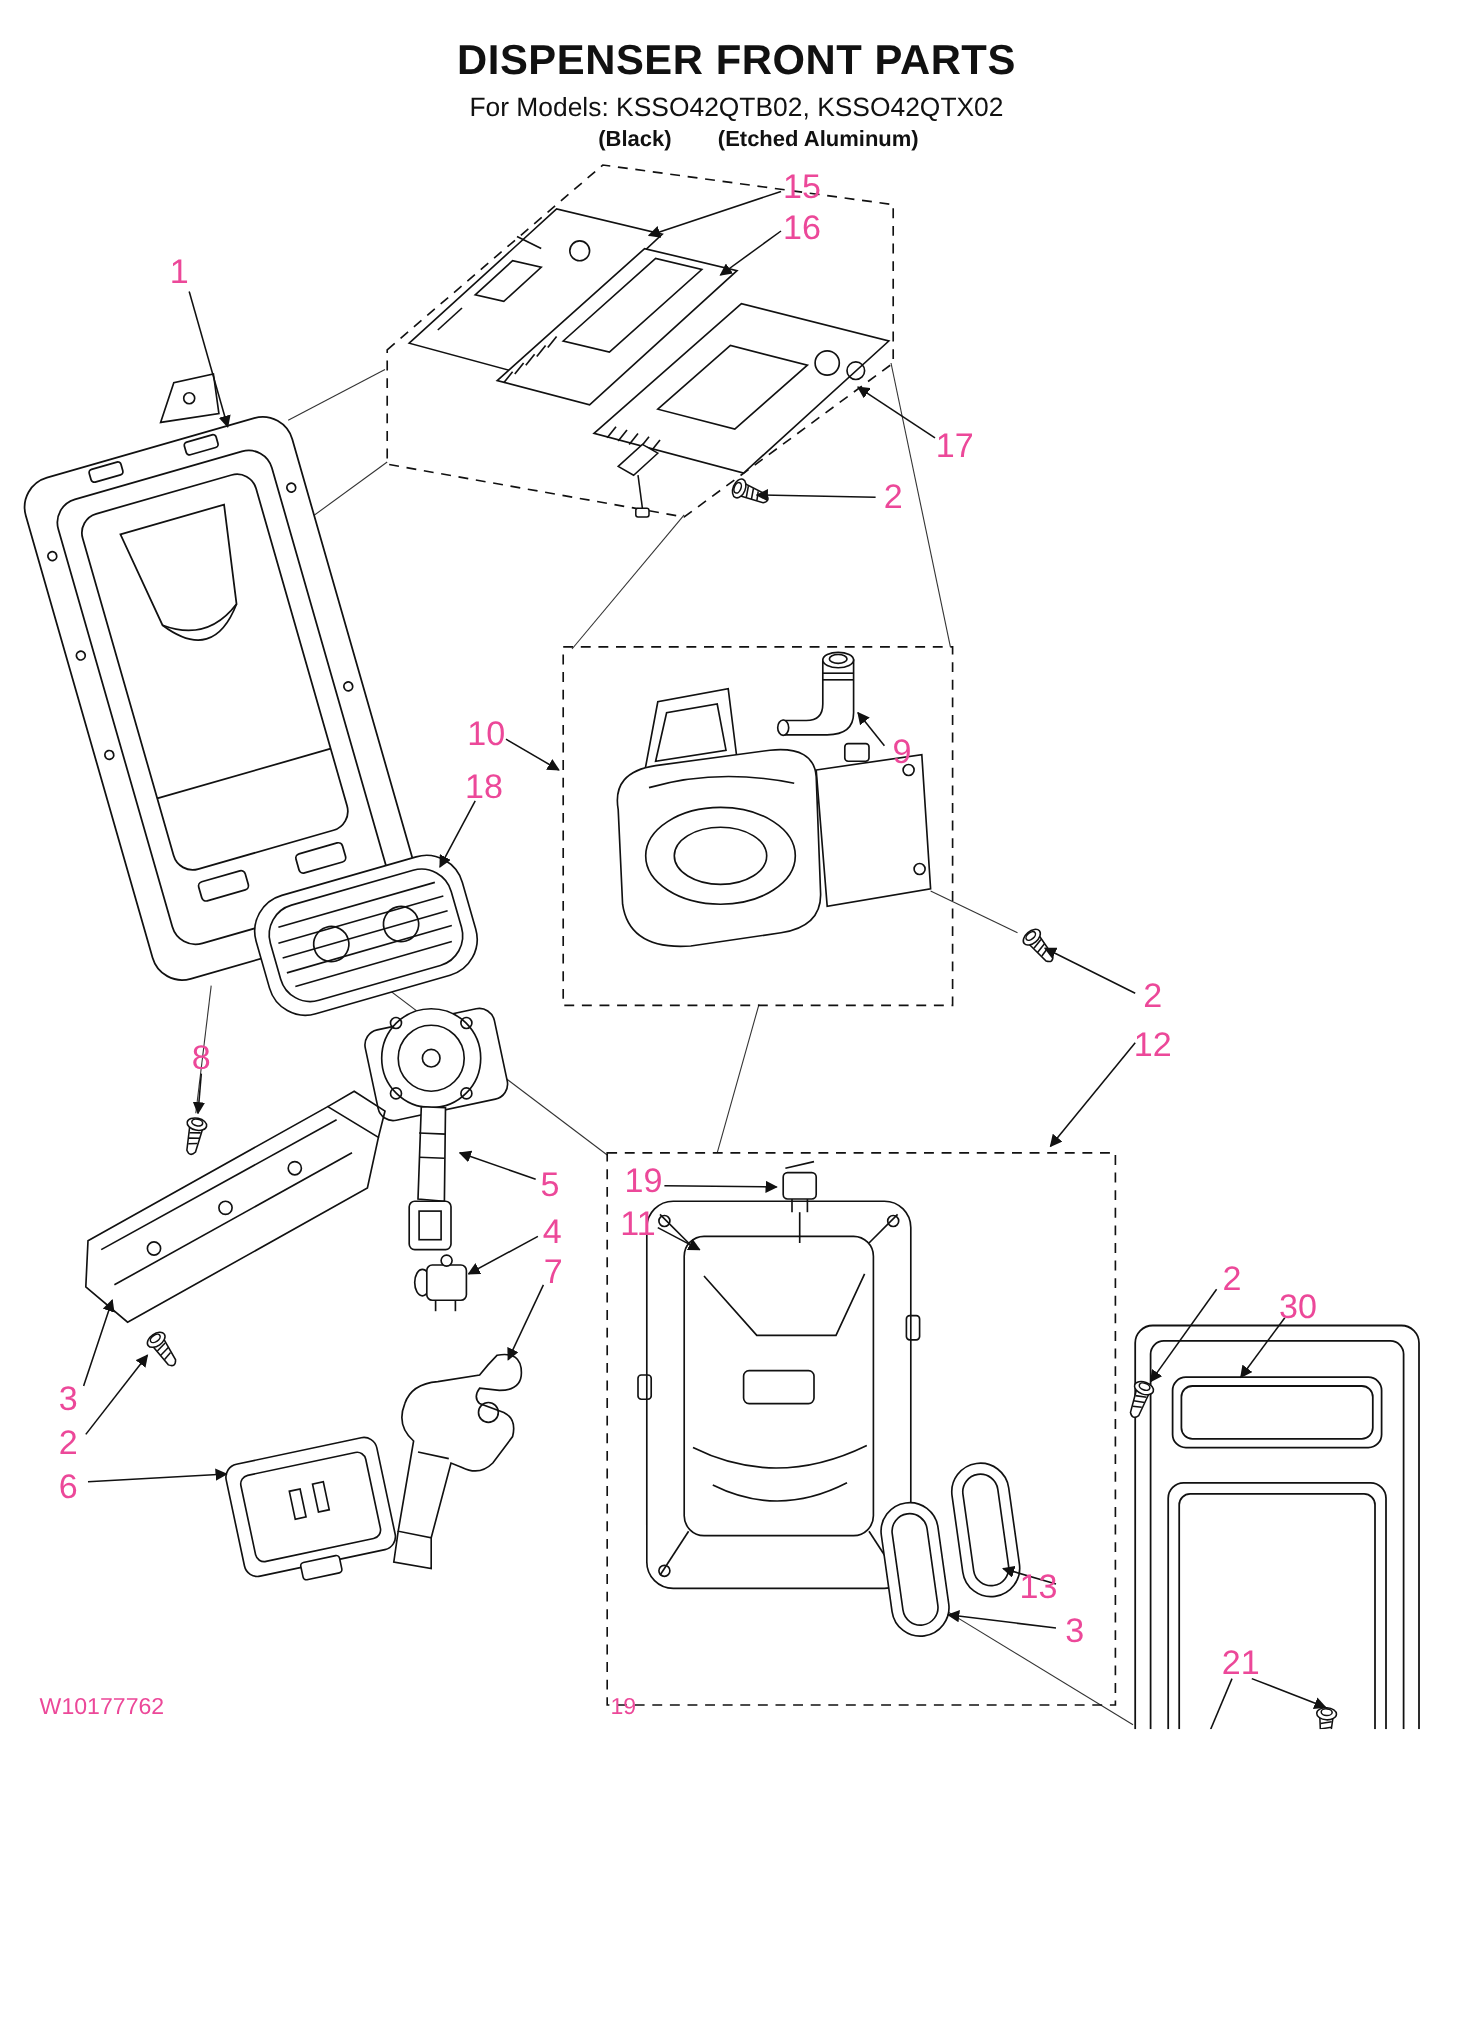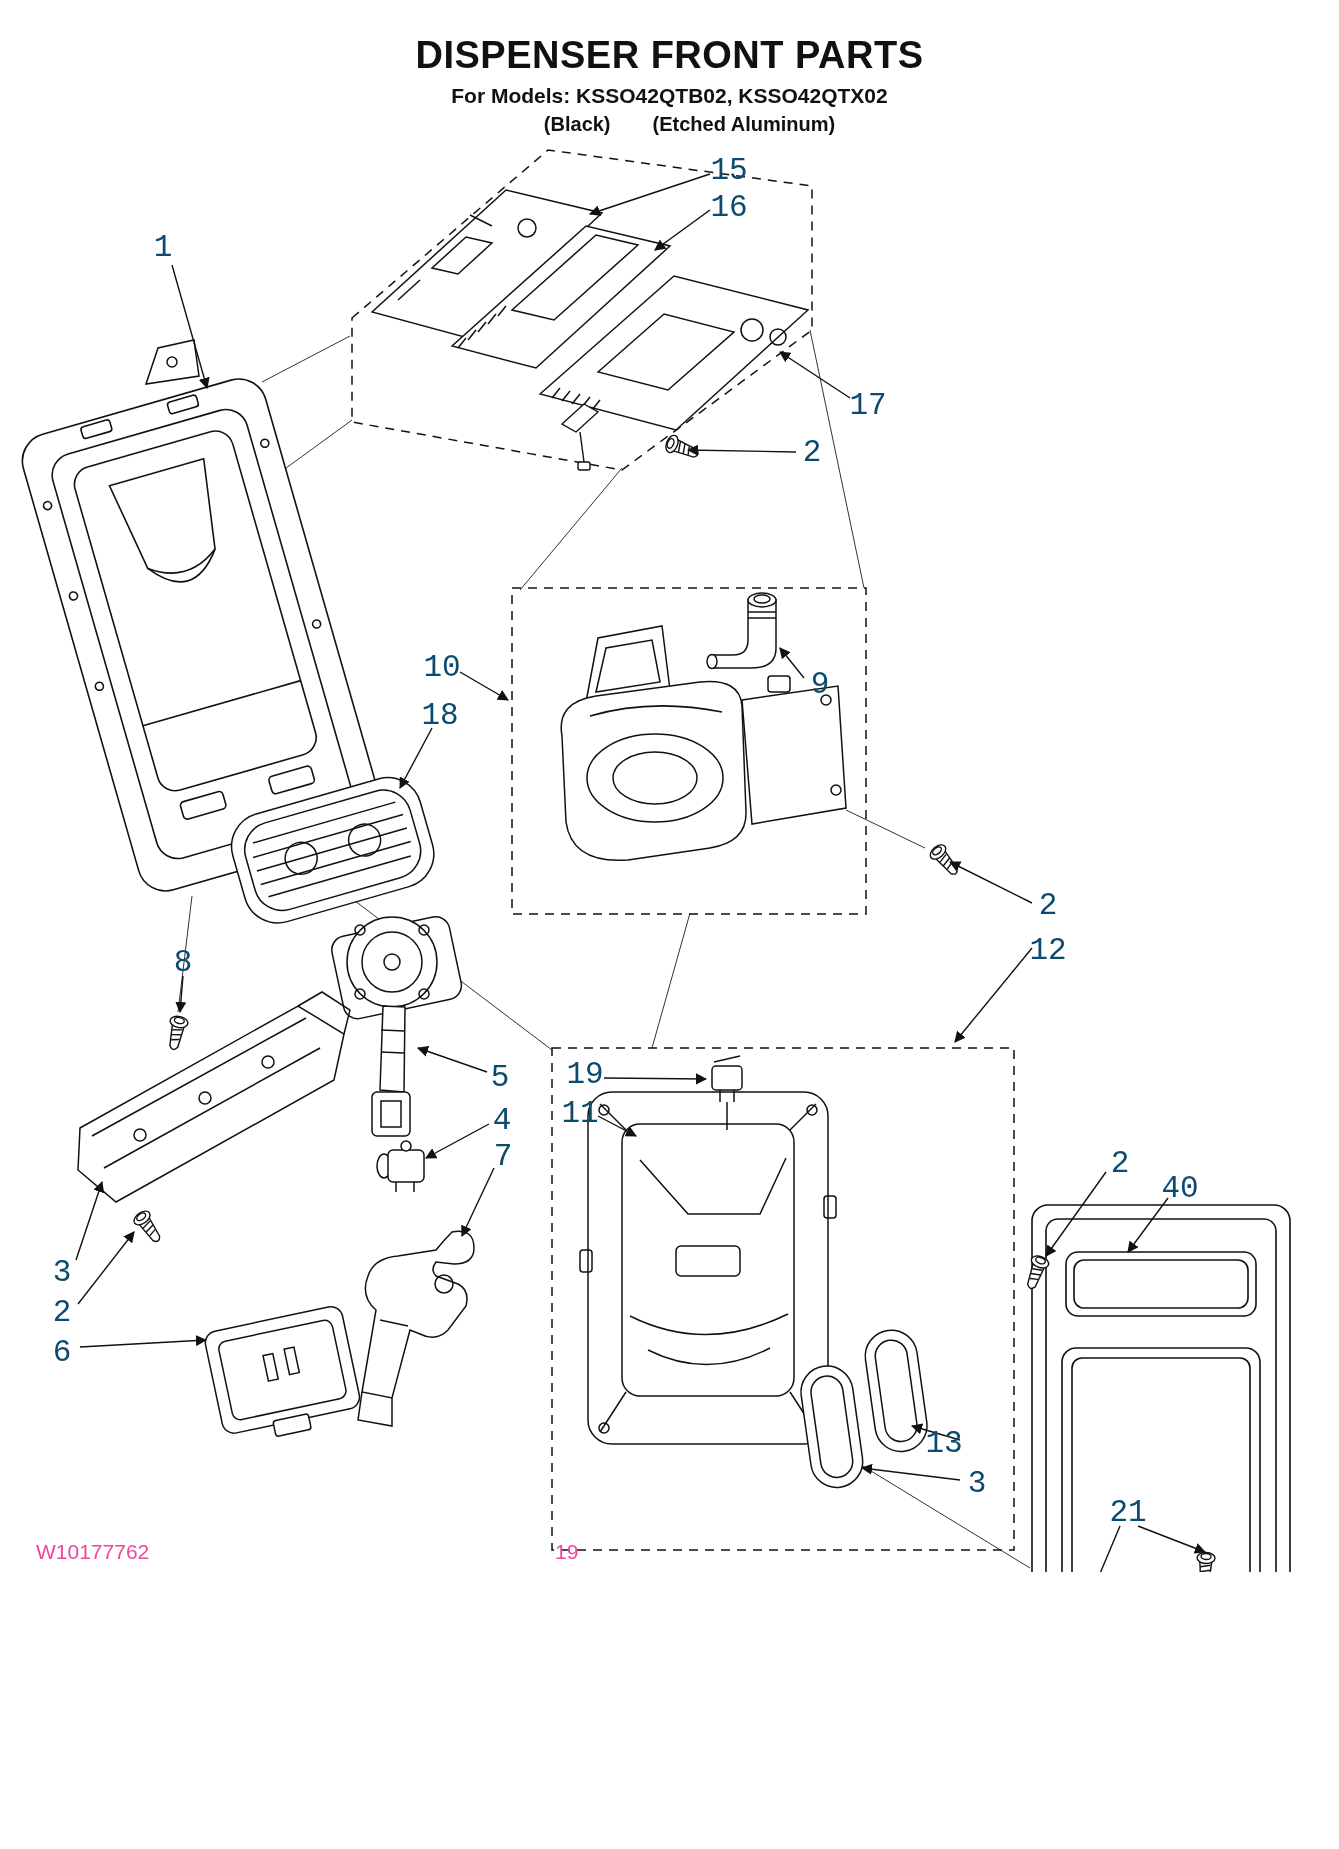--- a/index.html
+++ b/index.html
@@ -12,34 +12,34 @@
     overflow:hidden;
   }
   .header{
     position:absolute;top:34px;left:0;width:100%;
     text-align:center;line-height:1.15;
   }
   .title{
     font-size:38px;font-weight:bold;letter-spacing:.5px;margin:0;
   }
   .models{
-    font-size:21px;font-weight:bold;margin-top:6px;
+    font-size:24px;font-weight:normal;margin-top:6px;
   }
   .finishes{
     font-size:20px;font-weight:bold;margin-top:5px;
     display:flex;justify-content:center;gap:42px;padding-left:40px;
   }
   .diagram{position:absolute;inset:0;}
   svg{position:absolute;inset:0;}
   .callout-layer{position:absolute;inset:0;pointer-events:none;}
   .callout{
     position:absolute;
     transform:translate(-50%,-50%);
-    font-size:31px;color:#0c4a6e;
-    font-family:Liberation Mono, monospace;
+    font-size:31px;color:#ec4899;
+    font-family:Liberation Sans, sans-serif;
     white-space:nowrap;
   }
   .footer{
     position:absolute;bottom:8px;left:0;width:100%;height:30px;
     font-size:21px;color:#ec4899;
   }
   .doc-number{position:absolute;left:36px;bottom:0;}
   .page-number{position:absolute;left:555px;bottom:0;}
 </style>
 </head>
@@ -331,21 +331,21 @@
         <div class="callout" style="left: 183px; top: 962px;">8</div>
         <div class="callout" style="left: 500px; top: 1077px;">5</div>
         <div class="callout" style="left: 585px; top: 1074px;">19</div>
         <div class="callout" style="left: 580px; top: 1113px;">11</div>
         <div class="callout" style="left: 502px; top: 1120px;">4</div>
         <div class="callout" style="left: 503px; top: 1156px;">7</div>
         <div class="callout" style="left: 62px; top: 1272px;">3</div>
         <div class="callout" style="left: 62px; top: 1312px;">2</div>
         <div class="callout" style="left: 62px; top: 1352px;">6</div>
         <div class="callout" style="left: 1120px; top: 1163px;">2</div>
-        <div class="callout" style="left: 1180px; top: 1188px;">40</div>
+        <div class="callout" style="left: 1180px; top: 1188px;">30</div>
         <div class="callout" style="left: 944px; top: 1443px;">13</div>
         <div class="callout" style="left: 977px; top: 1483px;">3</div>
         <div class="callout" style="left: 1128px; top: 1512px;">21</div>
       </div>
   </div>
 
   <div class="footer">
     <span class="doc-number">W10177762</span>
     <span class="page-number">19</span>
   </div>

